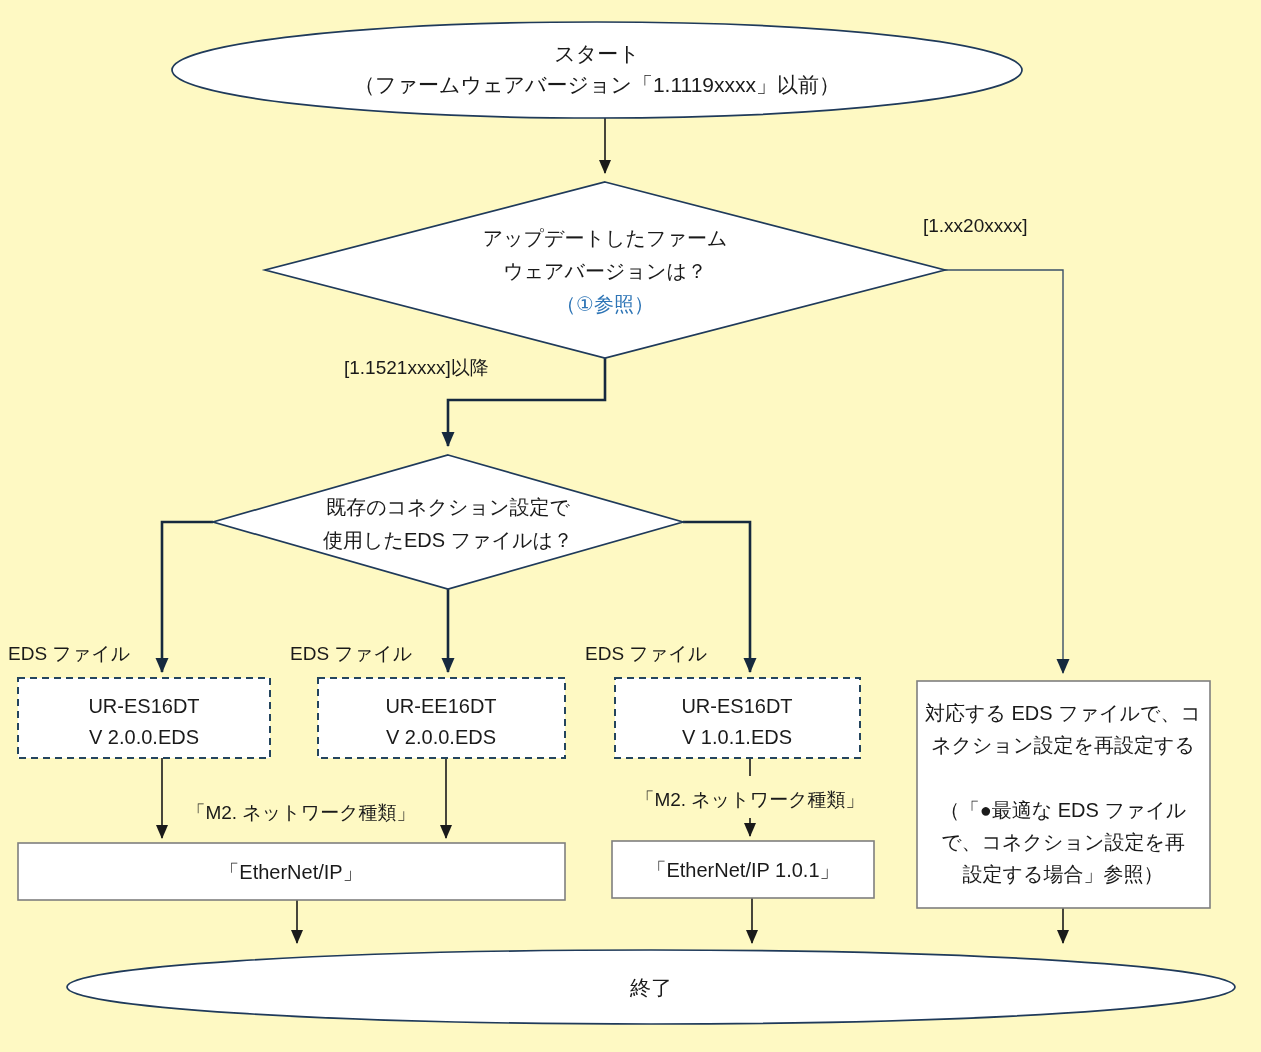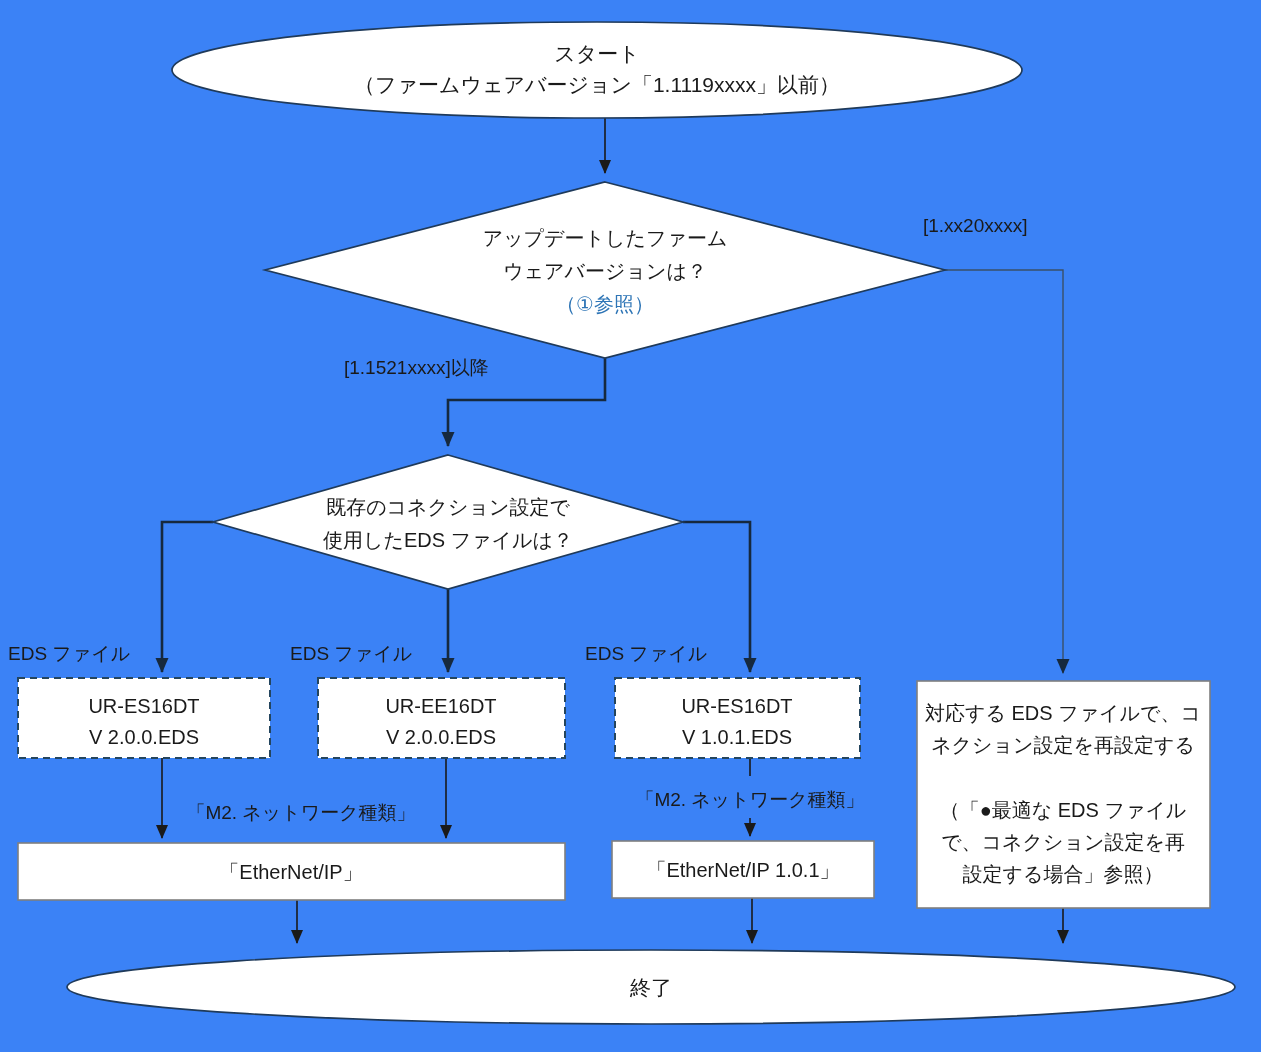--- a/index.html
+++ b/index.html
@@ -1,17 +1,17 @@
 <!DOCTYPE html>
 <html lang="ja"><head>
 <meta charset="utf-8">
 <style>
   html,body{margin:0;padding:0;background:#ffffff;}
   body{font-family:"Liberation Sans","DejaVu Sans",sans-serif;}
-  .stage{position:relative;width:1261px;height:1052px;background:#3b82f6;overflow:hidden;}
+  .stage{position:relative;width:1261px;height:1052px;background:#fef9c3;overflow:hidden;}
   svg text{font-family:"Liberation Sans","DejaVu Sans",sans-serif;fill:#1a1a1a;}
   .t21{font-size:21px;}
   .t20{font-size:20px;}
   .t19{font-size:19px;}
   .blue{fill:#2e75b6;}
   .shape{fill:#ffffff;stroke:#1f3a5a;stroke-width:1.7;}
   .dashedbox{fill:#ffffff;stroke:#24455e;stroke-width:2;stroke-dasharray:7 5;}
   .graybox{fill:#ffffff;stroke:#7f7f7f;stroke-width:1.6;}
   .cblack{stroke:#1a1a1a;stroke-width:1.6;fill:none;}
   .cnavy{stroke:#16293e;stroke-width:2.6;fill:none;}

